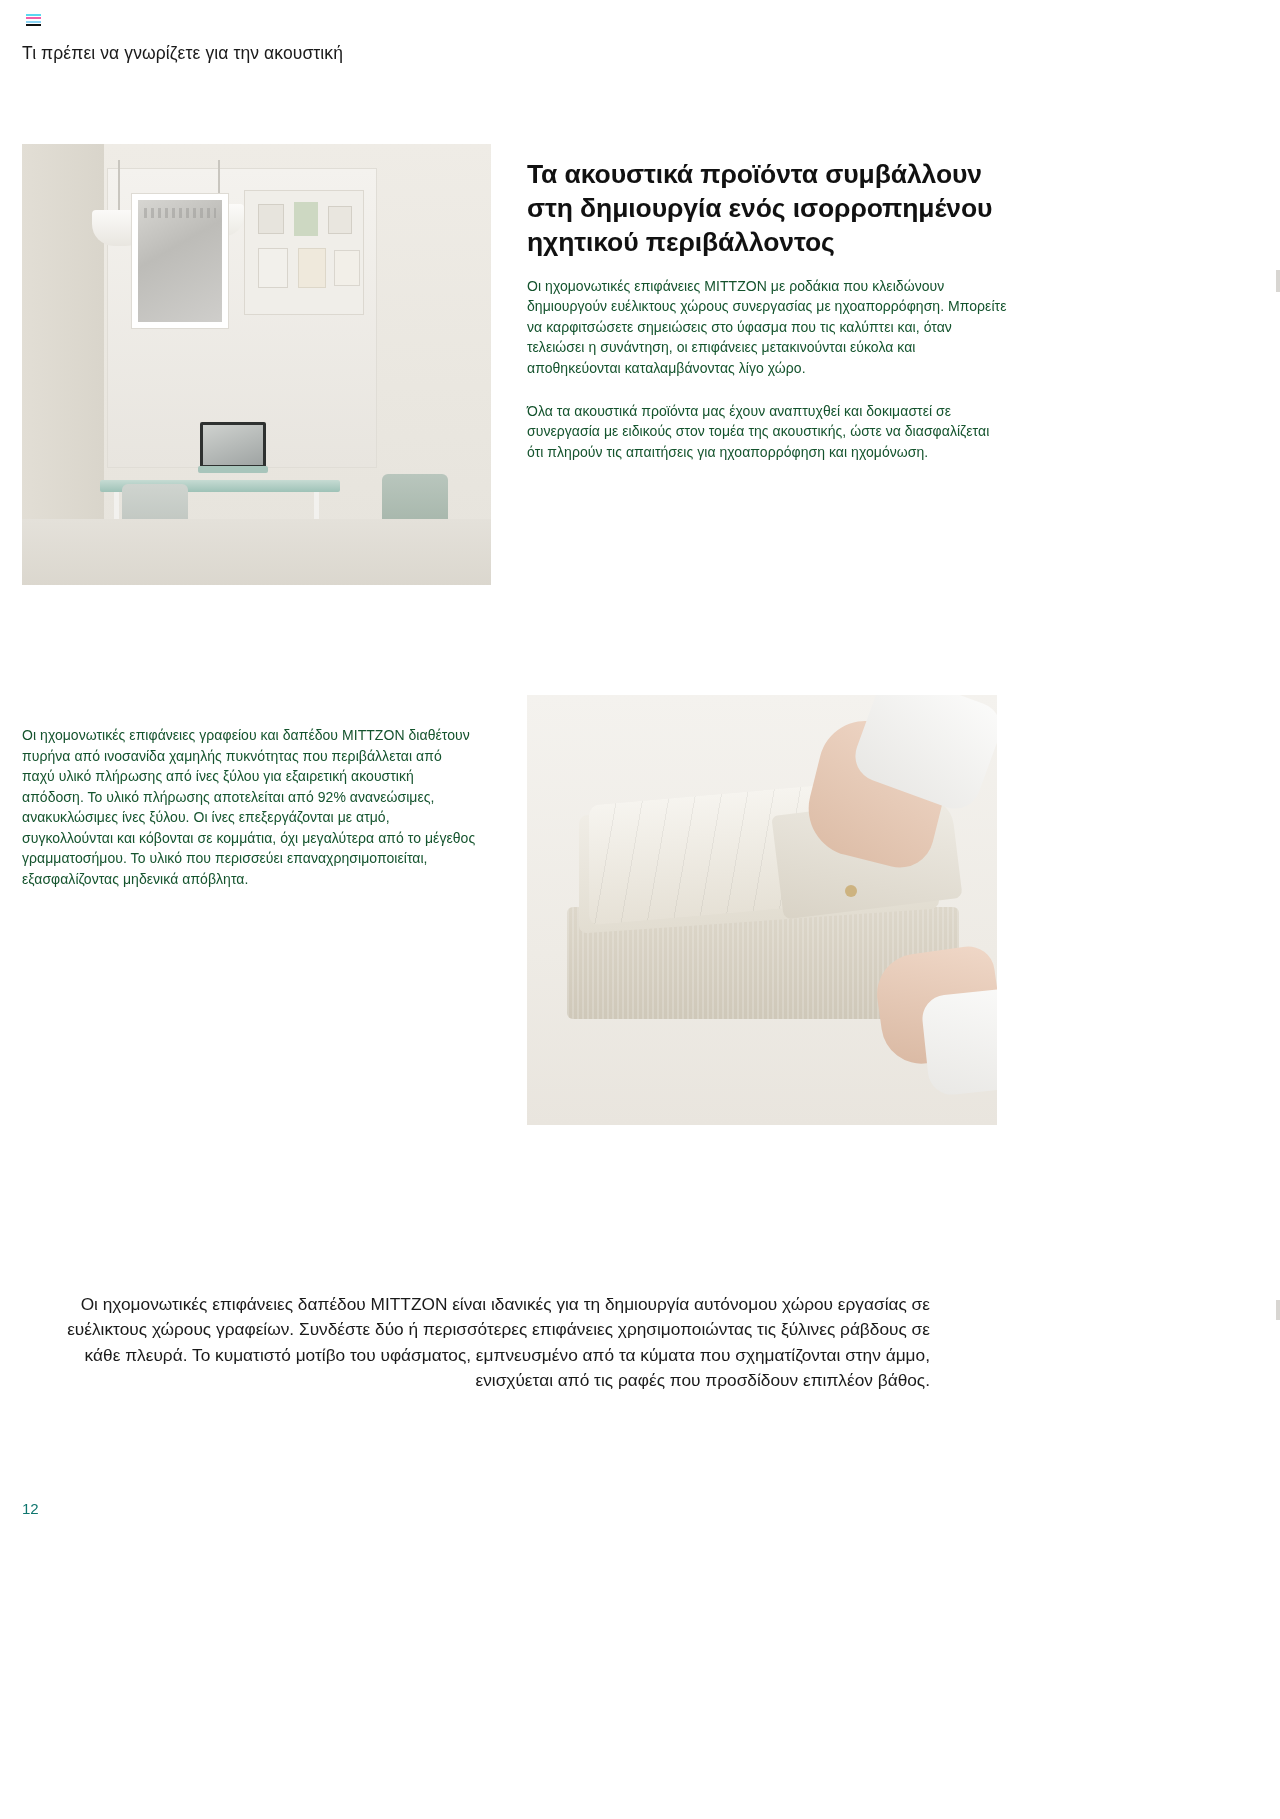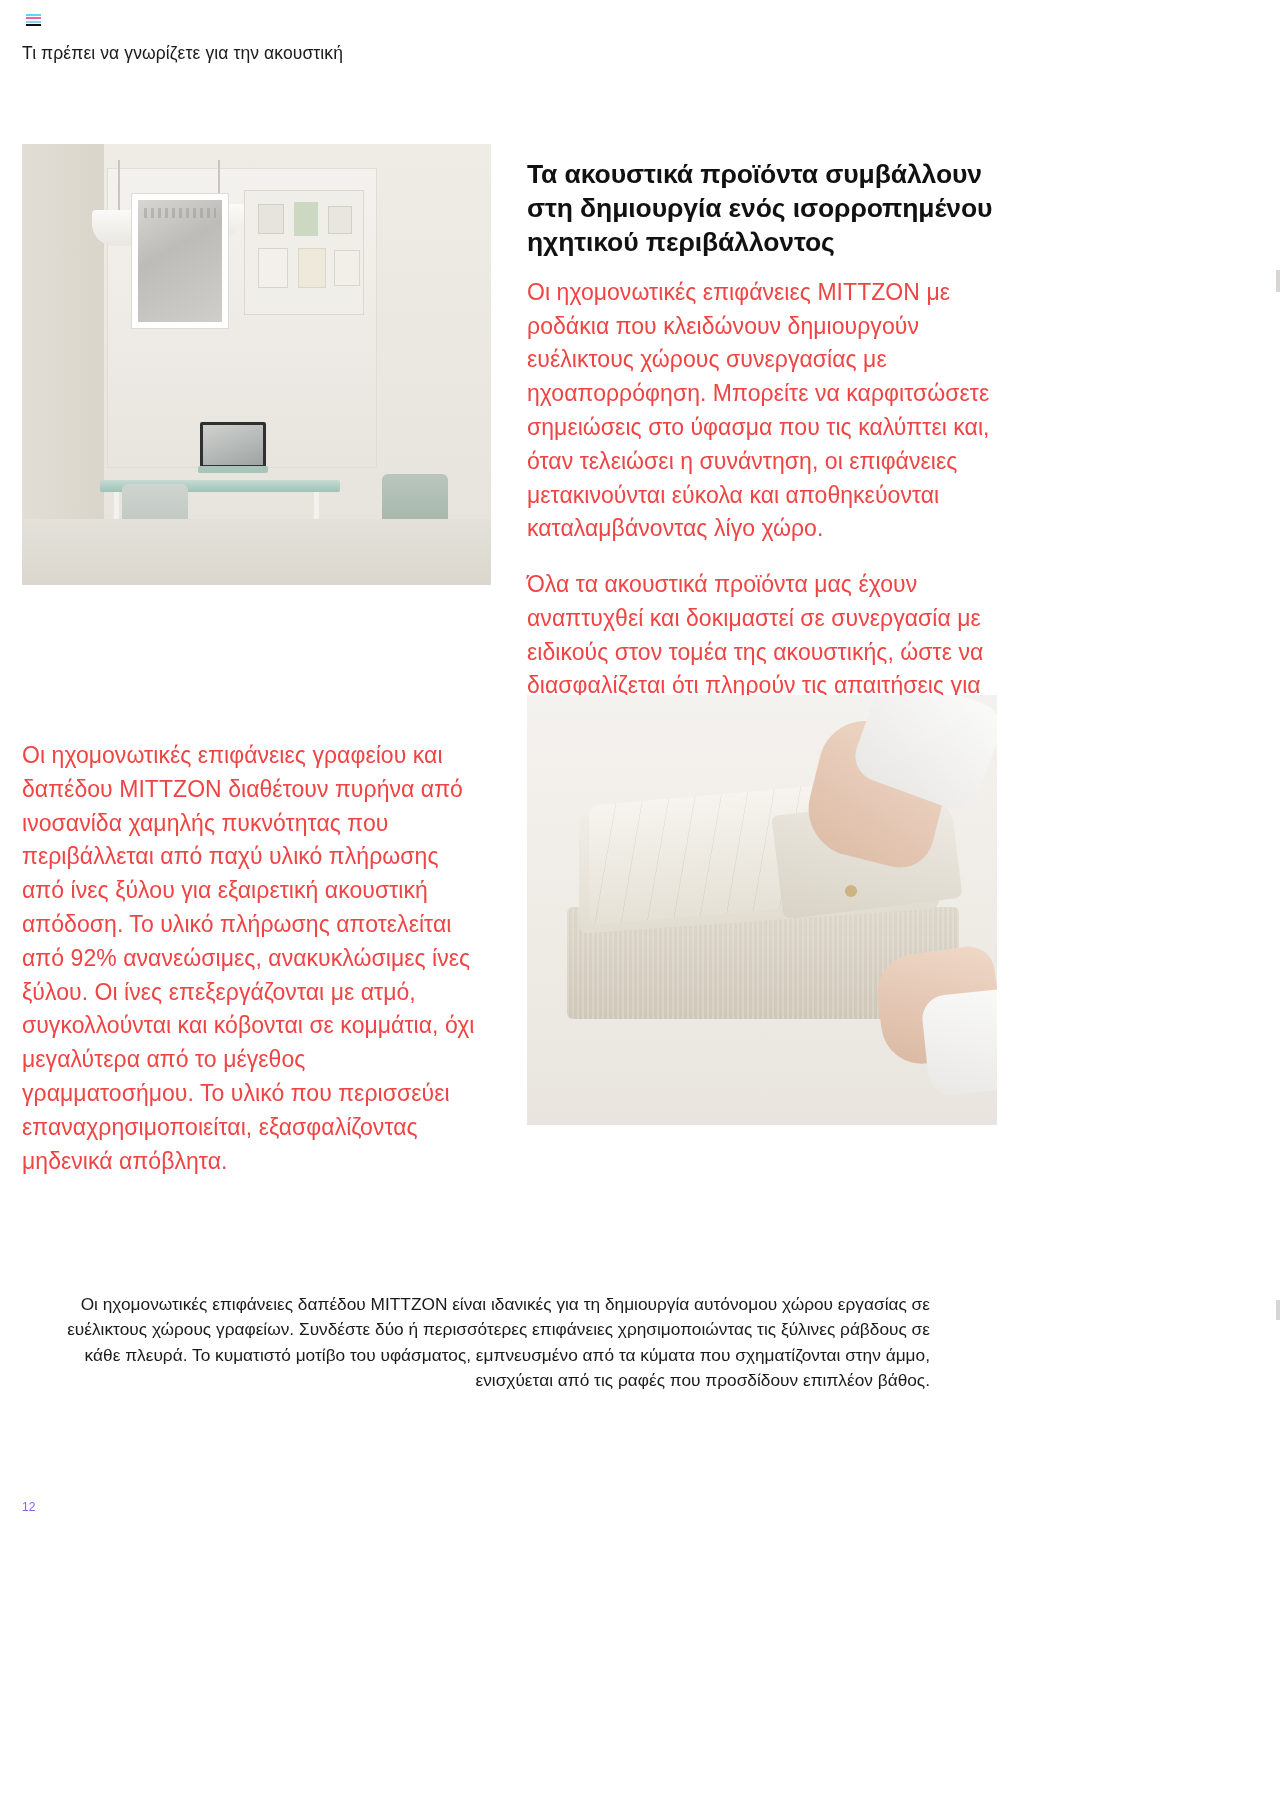--- a/index.html
+++ b/index.html
@@ -67,24 +67,24 @@
   }
   h2.head {
     margin: 12px 0 16px 0;
     font-size: 26.5px;
     line-height: 1.28;
     font-weight: 700;
     letter-spacing: -0.1px;
     color: #111111;
   }
   p.body {
-    margin: 14px 0 22px 0;
-    font-size: 23px;
+    margin: 0 0 22px 0;
+    font-size: 14px;
     line-height: 1.47;
-    color: #ef4444;
+    color: #14532d;
     letter-spacing: 0.05px;
   }
   p.body:last-child { margin-bottom: 0; }
 
   
   .sec2-text {
     position: absolute;
     left: 22px;
     top: 725px;
     width: 455px;
@@ -120,22 +120,22 @@
     font-size: 17.3px;
     line-height: 1.47;
     color: #1a1a1a;
   }
 
   
   .page-number {
     position: absolute;
     left: 22px;
     top: 1500px;
-    font-size: 12px;
-    color: #8b5cf6;
+    font-size: 15px;
+    color: #0f766e;
     text-align: center;
   }
 
   
   .edge-hint {
     position: absolute;
     right: 0;
     width: 4px;
     background: #d8d6d2;
   }

